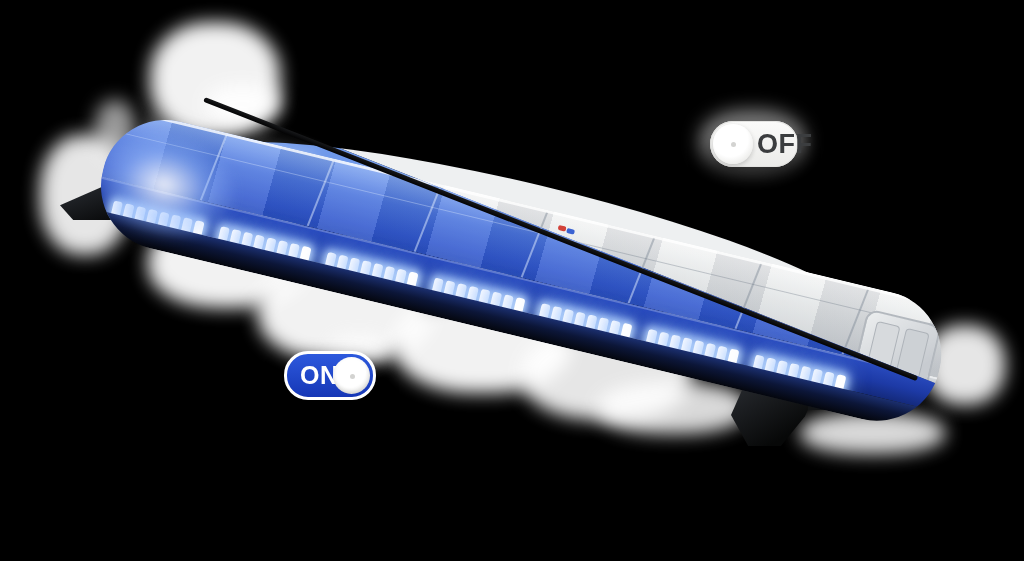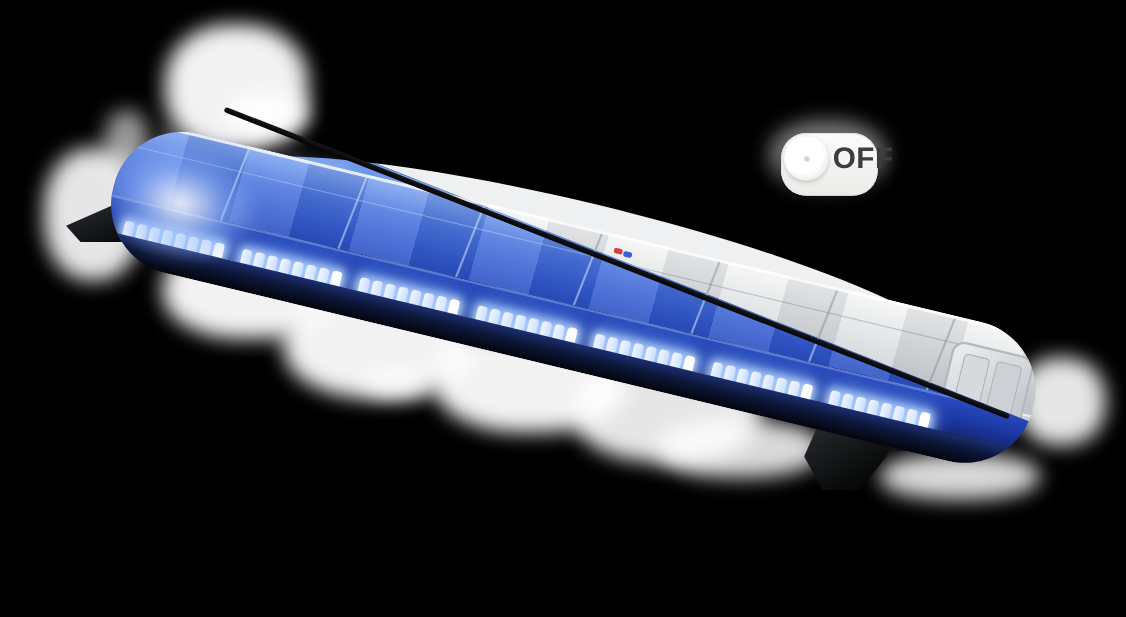--- a/index.html
+++ b/index.html
@@ -80,21 +80,21 @@
   .divider{position:absolute;left:205px;top:97px;width:766px;height:5px;border-radius:3px;
     transform:rotate(21.4deg);transform-origin:0 0;
     background:linear-gradient(180deg,#17181a,#030304);}
 
   
   .toggle{position:absolute;border-radius:26px;}
   .toggle .knob{position:absolute;border-radius:50%;
     background:radial-gradient(circle at 44% 38%,#ffffff 52%,#f0f0ee 72%,#d9d9d7 100%);}
   .toggle .dot{position:absolute;left:50%;top:50%;width:5px;height:5px;margin:-2px 0 0 -2px;
     border-radius:50%;background:#d3d3d1;}
-  .toggle-off{left:710px;top:121px;width:88px;height:57px;border-radius:23px;
+  .toggle-off{left:710px;top:121px;width:88px;height:46px;border-radius:23px;
     background:linear-gradient(180deg,#fbfbfa,#ebebe9);
     box-shadow:0 10px 20px rgba(0,0,0,.55), inset 0 0 0 1px #e3e3e1;}
   .toggle-off .knob{left:3px;top:3px;width:40px;height:40px;box-shadow:0 2px 5px rgba(0,0,0,.18);}
   .label-off{position:absolute;left:47px;top:0;line-height:46px;
     font-size:27px;font-weight:700;letter-spacing:.5px;color:var(--off-text,#3b3d3f);}
   .toggle-on{left:284px;top:351px;width:86px;height:43px;border-radius:24px;
     border:3px solid #fff;background:linear-gradient(180deg,#2d59dd,#1637b6);
     box-shadow:0 10px 20px rgba(0,0,0,.6);}
   .toggle-on .knob{right:3px;top:3px;width:37px;height:37px;box-shadow:inset 0 -2px 4px rgba(0,0,0,.12);}
   .label-on{position:absolute;left:13px;top:0;line-height:43px;
@@ -322,14 +322,20 @@
 
   <div class="divider"></div>
 
   <div class="toggle toggle-off">
     <div class="knob">
         <span class="dot"></span>
       </div>
     <span class="label-off">OFF</span>
   </div>
 
+  <div class="toggle toggle-on">
+    <span class="label-on">ON</span>
+    <div class="knob">
+        <span class="dot"></span>
+      </div>
+  </div>
 
 </div>
 
 </body></html>

